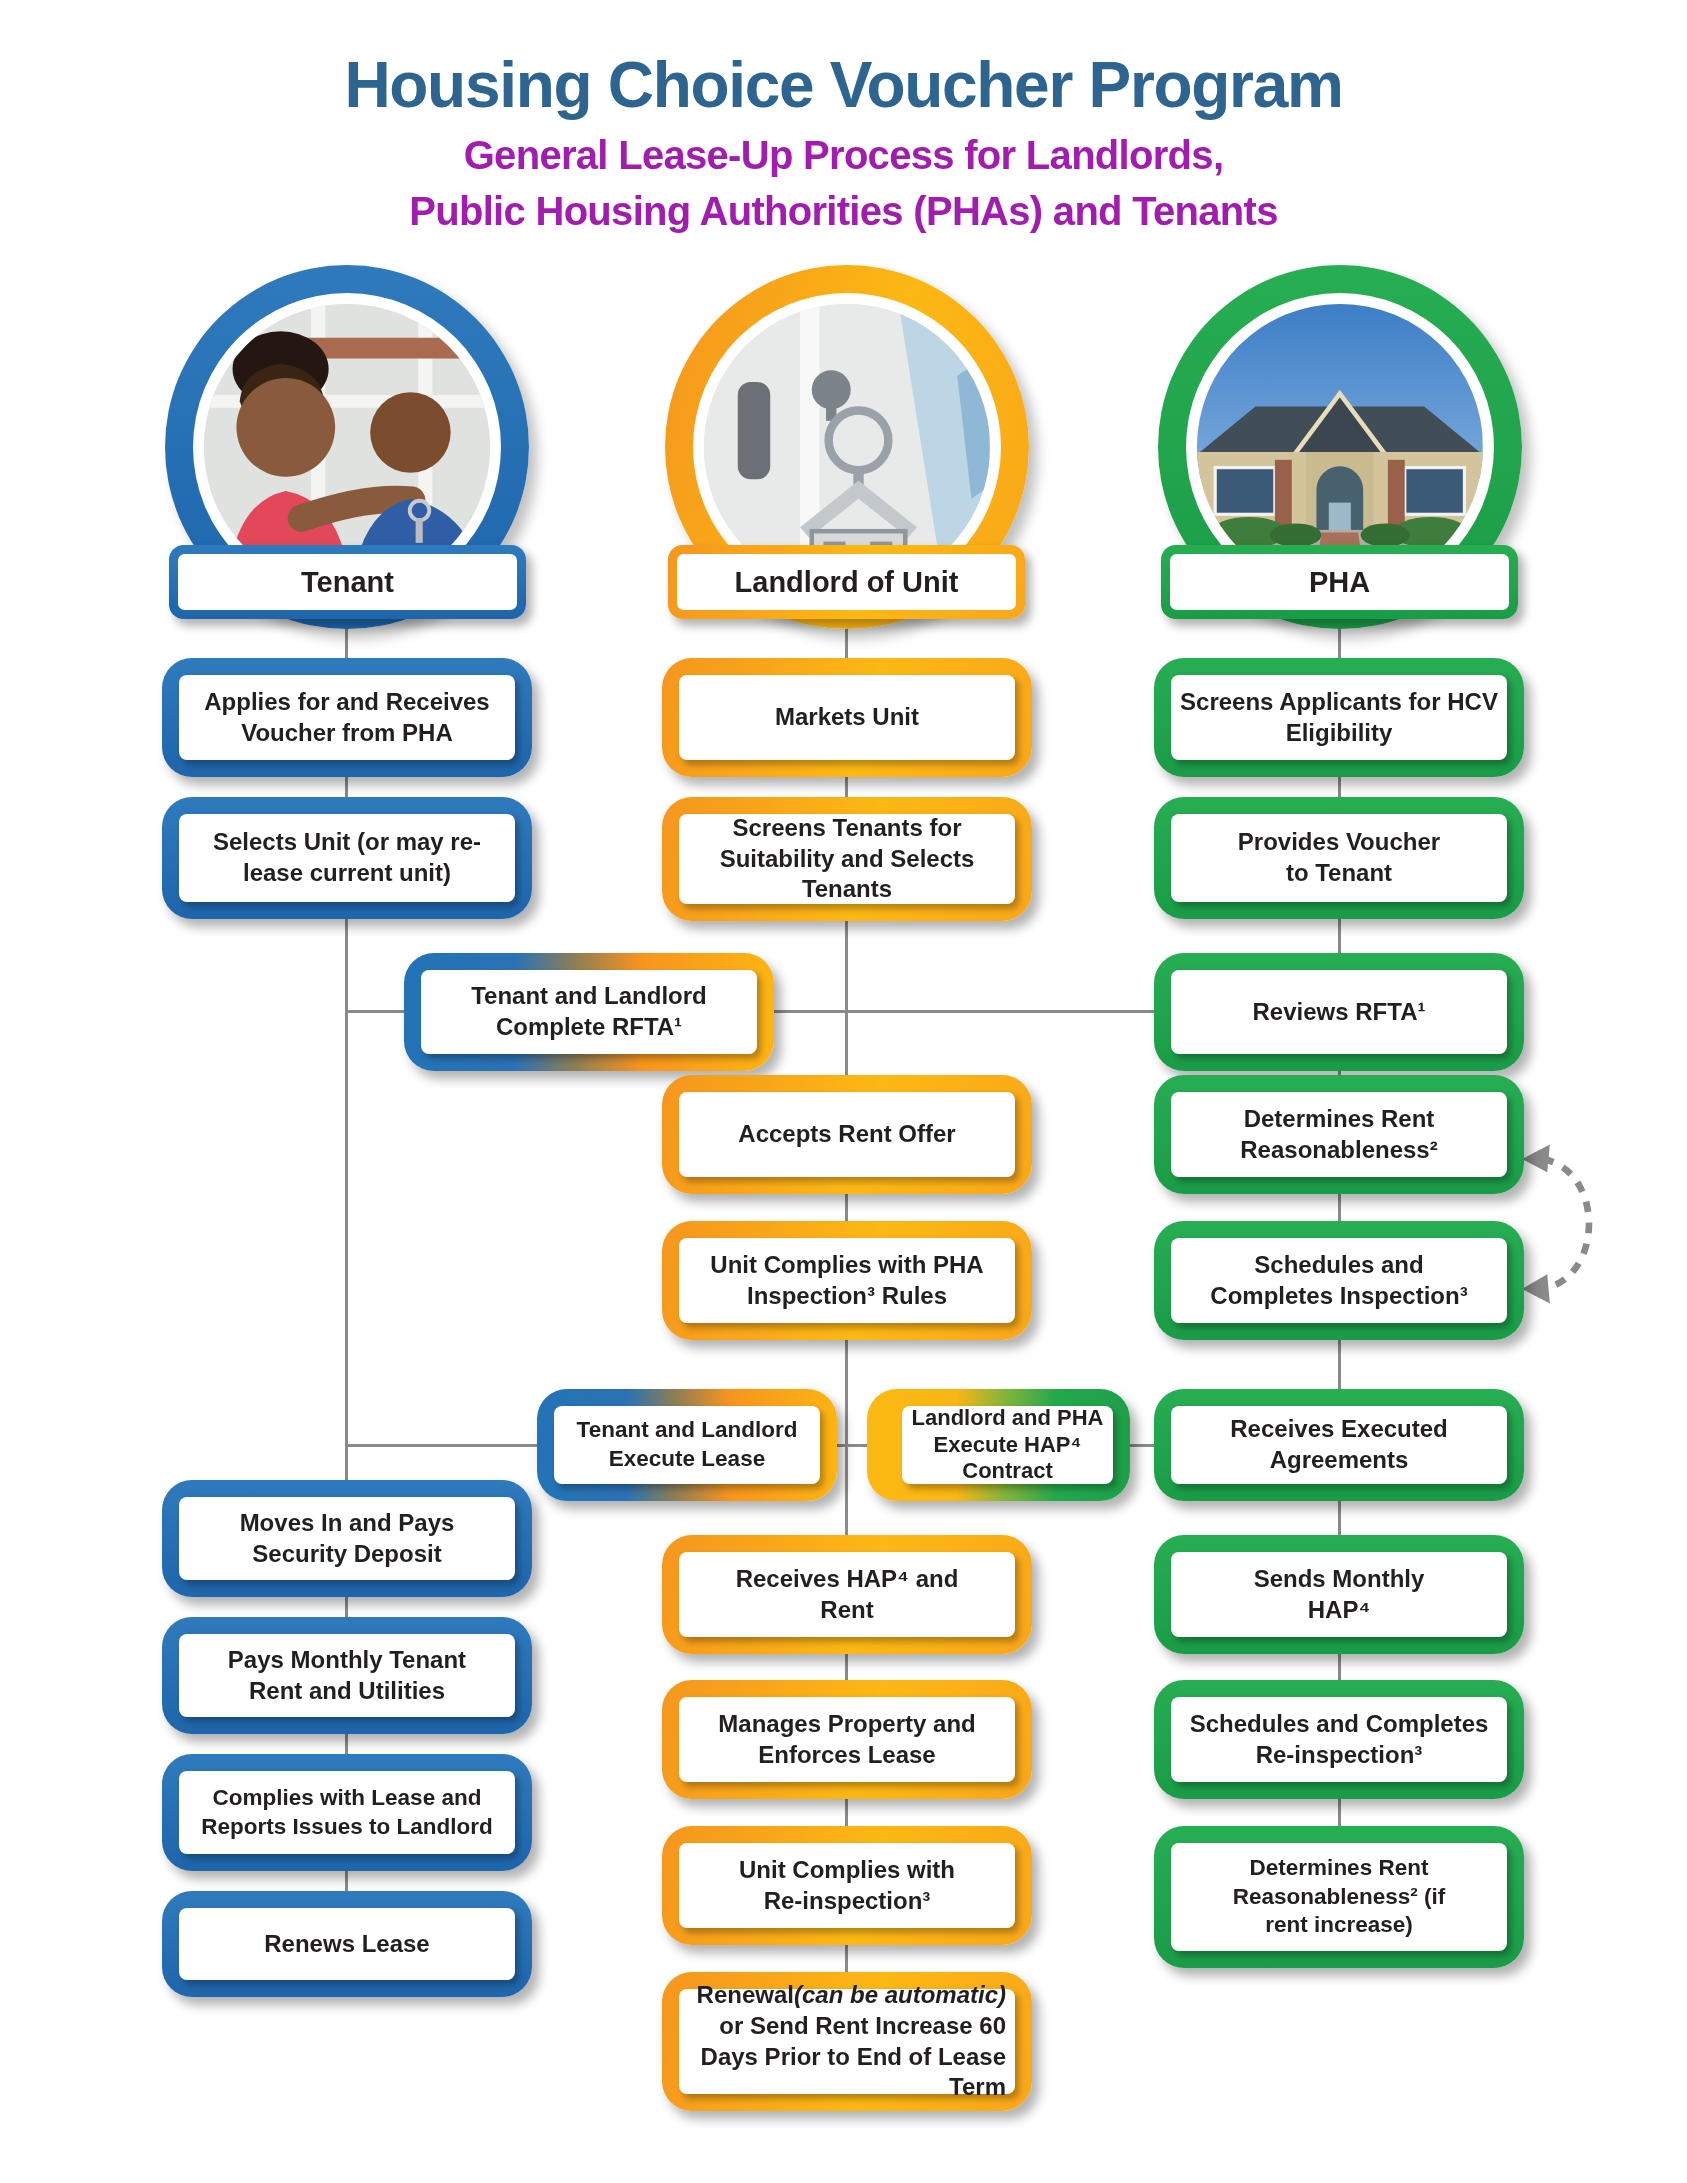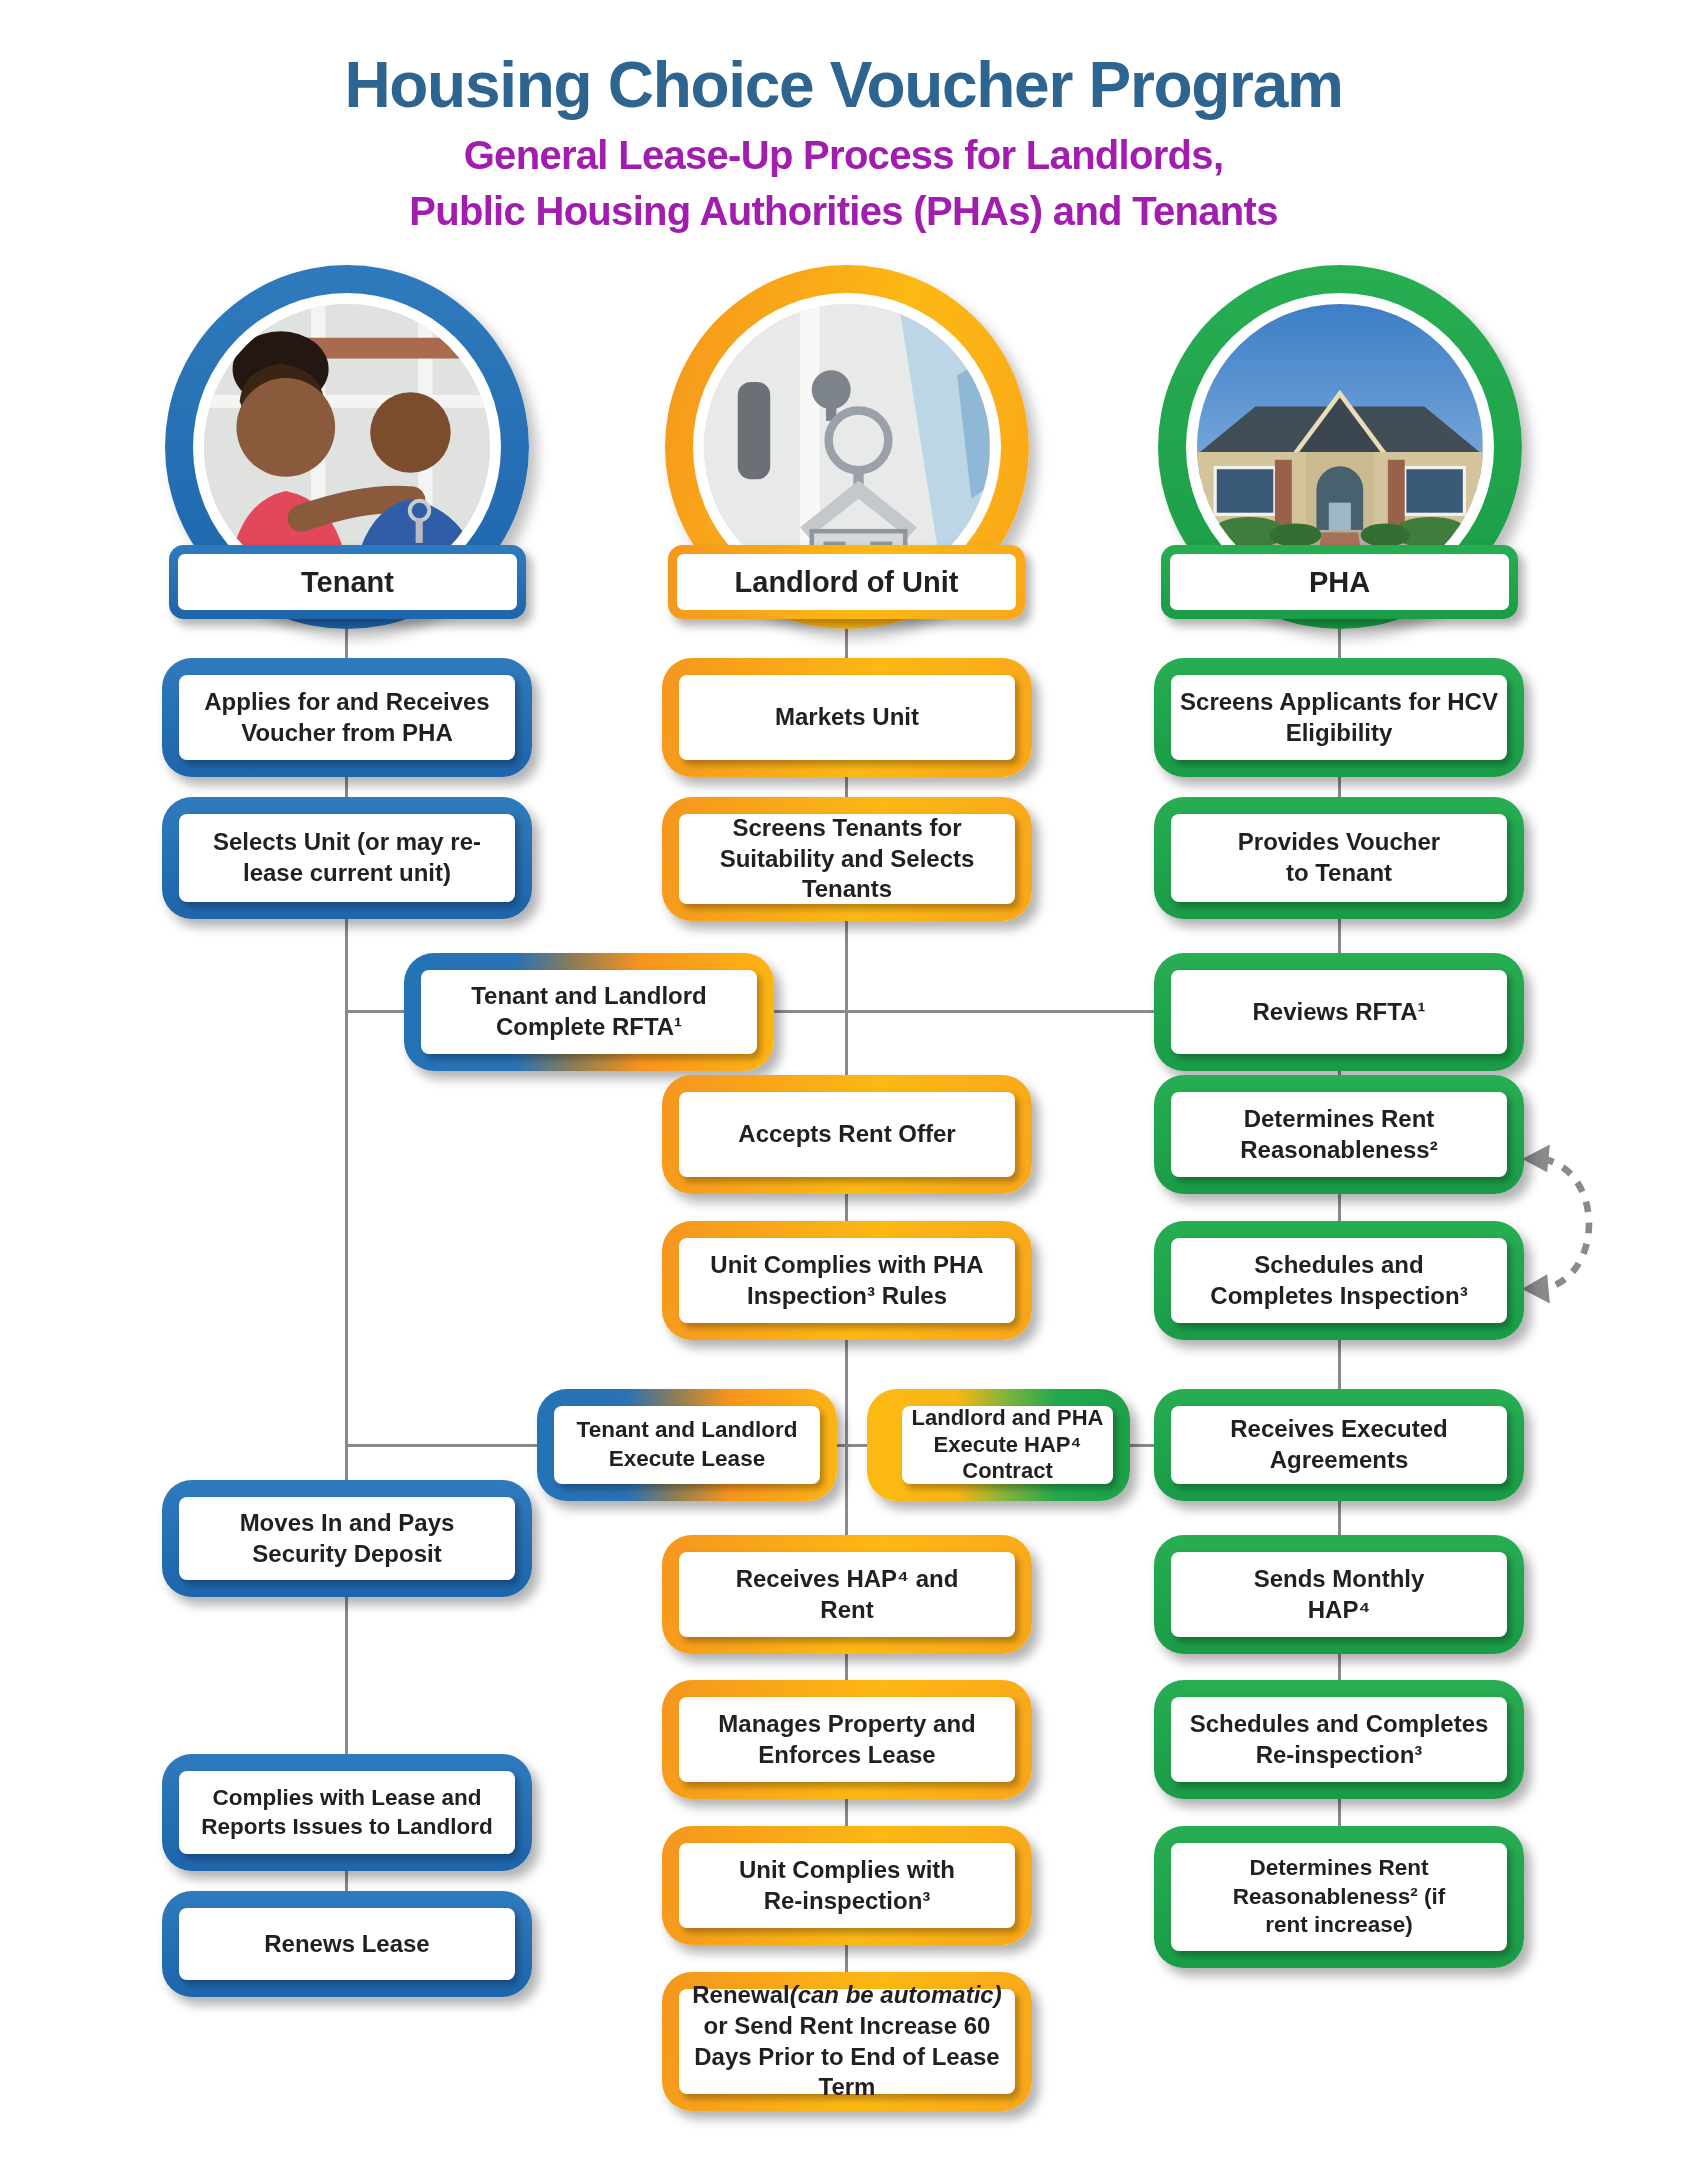--- a/index.html
+++ b/index.html
@@ -238,20 +238,25 @@
     <div class="inner">
         <span style="max-width:284px;">Receives Executed Agreements</span>
       </div>
   </div>
 
   <div class="box blue" style="left:162px;top:1480px;width:370px;height:117px;">
     <div class="inner">
         <span style="max-width:278px;">Moves In and Pays Security Deposit</span>
       </div>
   </div>
+  <div class="box blue" style="left:162px;top:1617px;width:370px;height:117px;">
+    <div class="inner">
+        <span style="max-width:291px;">Pays Monthly Tenant Rent and Utilities</span>
+      </div>
+  </div>
   <div class="box blue" style="left:162px;top:1891px;width:370px;height:106px;">
     <div class="inner">
         <span>Renews Lease</span>
       </div>
   </div>
   <div class="box blue" style="left:162px;top:1754px;width:370px;height:117px;">
     <div class="inner">
         <span style="font-size:22.5px;">Complies with Lease and Reports Issues to Landlord</span>
       </div>
   </div>
@@ -266,21 +271,21 @@
         <span>Manages Property and Enforces Lease</span>
       </div>
   </div>
   <div class="box yellow" style="left:662px;top:1826px;width:370px;height:119px;">
     <div class="inner">
         <span style="max-width:251px;">Unit Complies with Re-inspection³</span>
       </div>
   </div>
   <div class="box yellow" style="left:662px;top:1972px;width:370px;height:139px;">
     <div class="inner">
-      <span style="font-size:20px;max-width:318px;"><span>Renewal </span><span class="it">(can be automatic)</span><span> or Send Rent Increase 60 Days Prior to End of Lease Term</span></span>
+      <span style="font-size:20px;max-width:318px;text-align:right;"><span>Renewal </span><span class="it">(can be automatic)</span><span> or Send Rent Increase 60 Days Prior to End of Lease Term</span></span>
     </div>
   </div>
 
   <div class="box green" style="left:1154px;top:1535px;width:370px;height:119px;">
     <div class="inner">
         <span style="max-width:198px;">Sends Monthly HAP⁴</span>
       </div>
   </div>
   <div class="box green" style="left:1154px;top:1680px;width:370px;height:119px;">
     <div class="inner">

